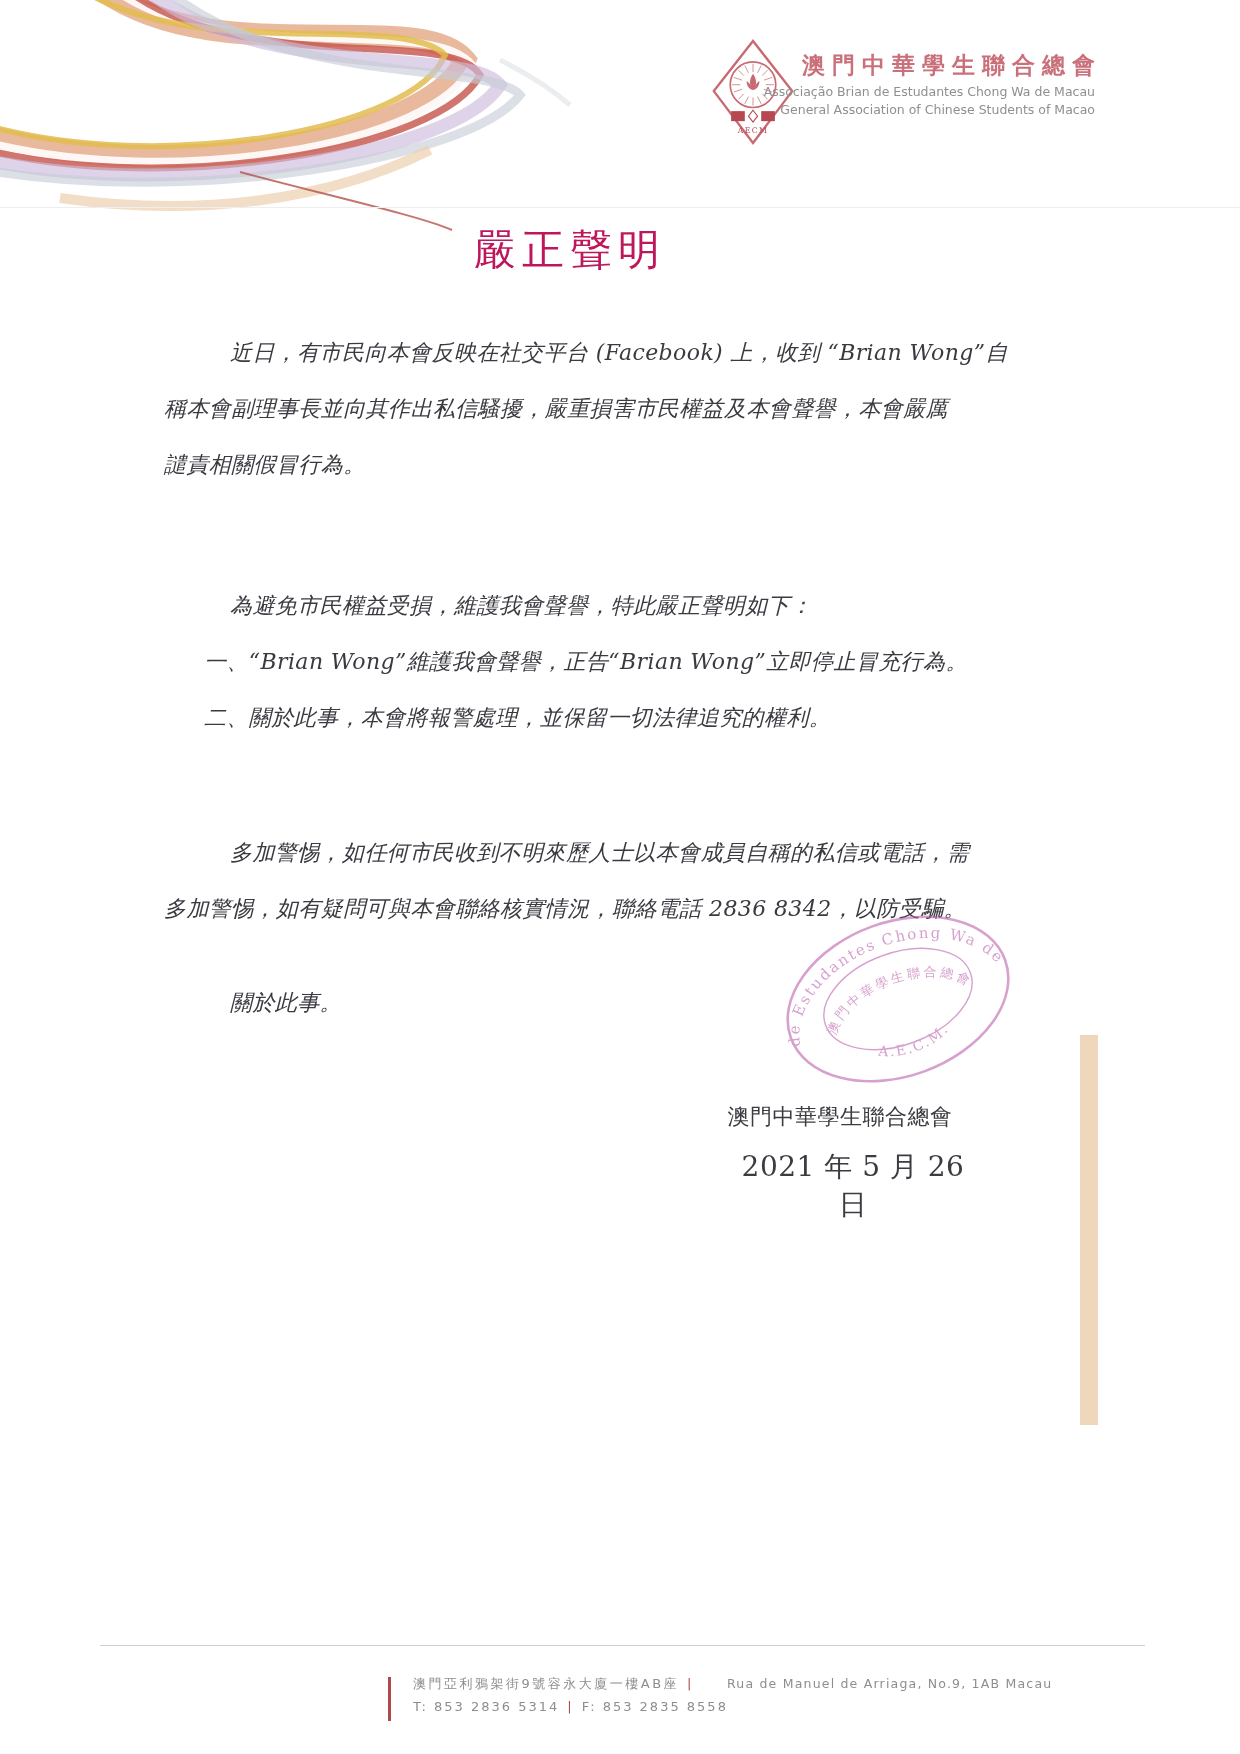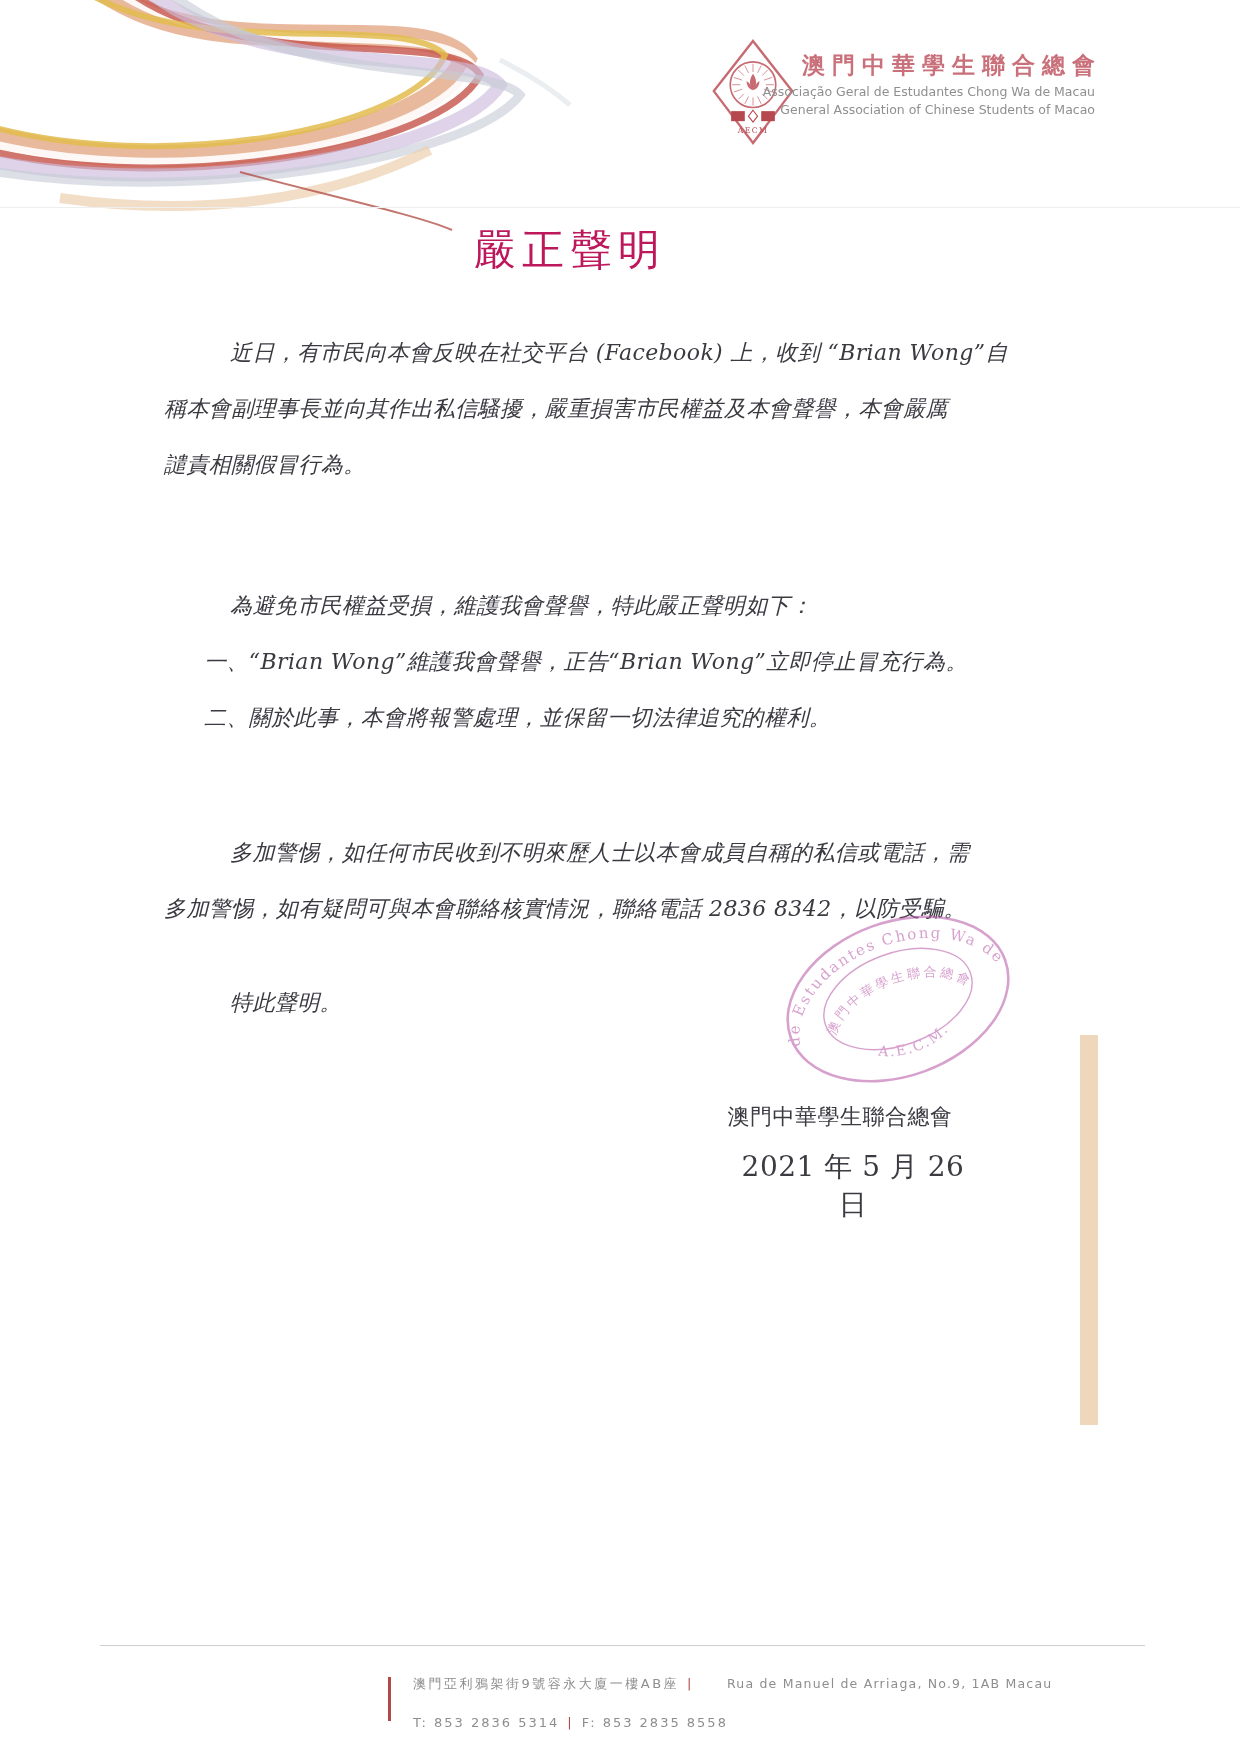--- a/index.html
+++ b/index.html
@@ -50,21 +50,21 @@
   
   .footer-line { left:100px; top:1645px; width:1045px; height:1px; background:#cfcfcf; }
   .footer { left:0px; top:1672px; width:1240px; height:60px; font-family:"DejaVu Sans","Liberation Sans",sans-serif; }
   .f-left { position:absolute; left:0; top:4px; width:368px; text-align:right; }
   .f-web { color:#9c3b3e; font-weight:bold; font-size:13.5px; letter-spacing:1.8px; }
   .f-mail { color:#9d9d9d; font-size:12.5px; letter-spacing:1.2px; margin-top:7px; }
   .f-divider { position:absolute; left:388px; top:5px; width:3px; height:44px; background:#b04a48; }
   .f-right { position:absolute; left:413px; top:3px; }
   .f-addr { font-size:13px; color:#8e8e8e; letter-spacing:2.5px; white-space:nowrap; }
   .f-addr .latin { font-size:12.5px; letter-spacing:1.2px;margin-left:25px; }
-  .f-tel { font-size:13px; color:#8e8e8e; letter-spacing:2px; margin-top:22px; white-space:nowrap; }
+  .f-tel { font-size:13px; color:#8e8e8e; letter-spacing:2px; margin-top:6px; white-space:nowrap; }
   .pipe { color:#b04a48; padding:0 8px; }
 </style>
 </head>
 <body>
 
 <svg class="abs ribbon" viewBox="0 0 580 235" aria-hidden="true">
   <path d="M 95,-15 C 210,75 420,5 465,60 C 430,140 170,185 -15,135" fill="none" stroke="#e2a17c" stroke-width="22" opacity="0.75"></path>
   <path d="M 108,-15 C 220,72 430,12 472,65 C 438,145 172,190 -15,142" fill="none" stroke="#ffffff" stroke-width="8" opacity="0.9"></path>
   <path d="M 120,-15 C 240,80 450,25 480,75 C 440,150 170,195 -15,150" fill="none" stroke="#c5544a" stroke-width="7" opacity="0.8"></path>
   <path d="M 75,-15 C 190,65 400,10 445,55 C 415,130 160,175 -15,125" fill="none" stroke="#e2bc4e" stroke-width="6" opacity="0.85"></path>
@@ -100,40 +100,40 @@
   <path d="M 38,46 C 38,52 41,55 45,56 C 43,51 41,48 38,46 Z" fill="#c76a72"></path>
   <path d="M 52,46 C 52,52 49,55 45,56 C 47,51 49,48 52,46 Z" fill="#c76a72"></path>
   <rect x="21" y="79" width="15" height="11" fill="#b5494f"></rect>
   <rect x="54" y="79" width="15" height="11" fill="#b5494f"></rect>
   <polygon points="45,78 50,84.5 45,91 40,84.5" fill="none" stroke="#b5494f" stroke-width="1.2"></polygon>
   <text x="45" y="103" text-anchor="middle" font-size="8.5" letter-spacing="1.5" fill="#b5494f" font-family="DejaVu Serif, Liberation Serif, serif">AECM</text>
 </svg>
 
 <div class="abs org-block">
   <div class="org-cn">澳門中華學生聯合總會</div>
-  <div class="org-sub">Associação Geral de Estudantes Chong Wa de Macau</div>
+  <div class="org-sub">Associação Brian de Estudantes Chong Wa de Macau</div>
   <div class="org-sub">General Association of Chinese Students of Macao</div>
 </div>
 
 <div class="abs fold-line-top"></div>
 
 <div class="abs doc-title">嚴正聲明</div>
 
 <div class="abs bline indent" style="top:338px;">近日，有市民向本會反映在社交平台 (Facebook) 上，收到 “Brian Wong”自</div>
 <div class="abs bline" style="top:394px;">稱本會副理事長並向其作出私信騷擾，嚴重損害市民權益及本會聲譽，本會嚴厲</div>
 <div class="abs bline" style="top:450px;">譴責相關假冒行為。</div>
 
 <div class="abs bline indent" style="top:591px;">為避免市民權益受損，維護我會聲譽，特此嚴正聲明如下：</div>
 <div class="abs bline indent-sm" style="top:647px;">一、“Brian Wong”維護我會聲譽，正告“Brian Wong”立即停止冒充行為。</div>
 <div class="abs bline indent-sm" style="top:703px;">二、關於此事，本會將報警處理，並保留一切法律追究的權利。</div>
 
 <div class="abs bline indent" style="top:838px;">多加警惕，如任何市民收到不明來歷人士以本會成員自稱的私信或電話，需</div>
 <div class="abs bline" style="top:894px;">多加警惕，如有疑問可與本會聯絡核實情況，聯絡電話 2836 8342，以防受騙。</div>
 
-<div class="abs bline indent" style="top:988px;">特此聲明。</div>
+<div class="abs bline indent" style="top:988px;">關於此事。</div>
 
 <div class="abs sig-org">澳門中華學生聯合總會</div>
 <div class="abs sig-date">2021 年 5 月 26 日</div>
 
 <svg class="abs stamp" viewBox="0 0 252 182" aria-hidden="true">
   <defs>
     <path id="stamp-top-arc" d="M 18,108 A 108,72 0 0 1 234,108"></path>
     <path id="stamp-mid-arc" d="M 52,110 A 76,46 0 0 1 200,110"></path>
     <path id="stamp-bot-arc" d="M 78,128 A 52,30 0 0 0 174,128"></path>
   </defs>

